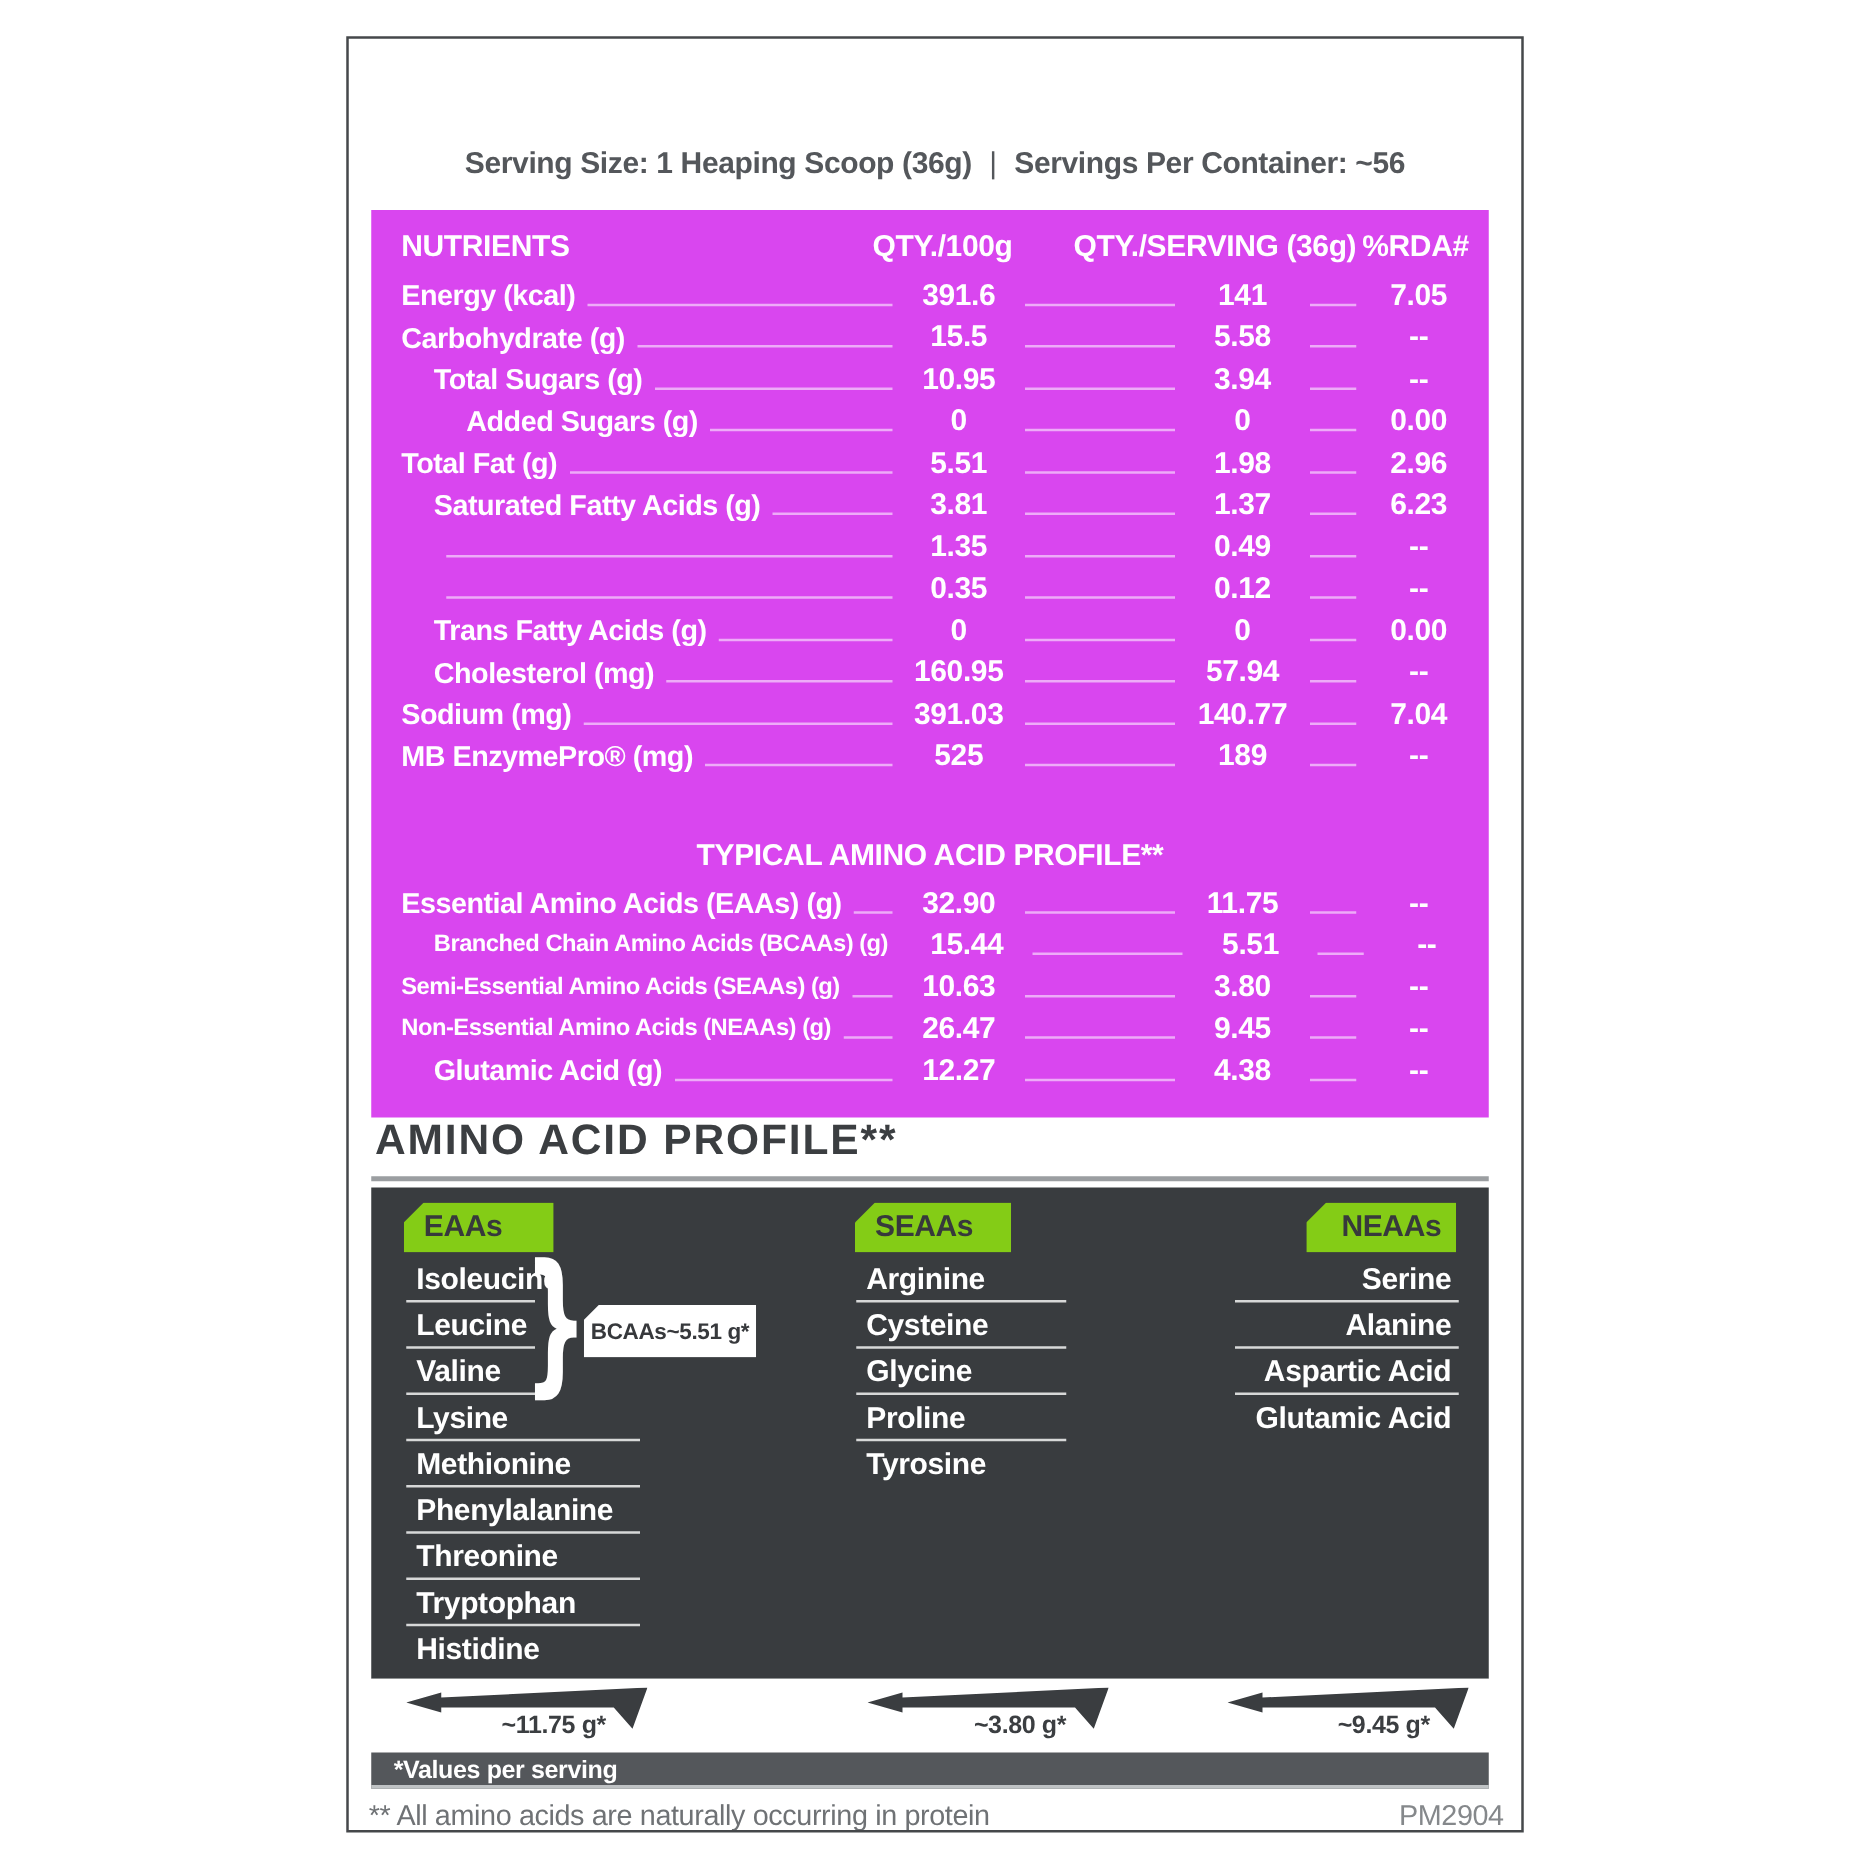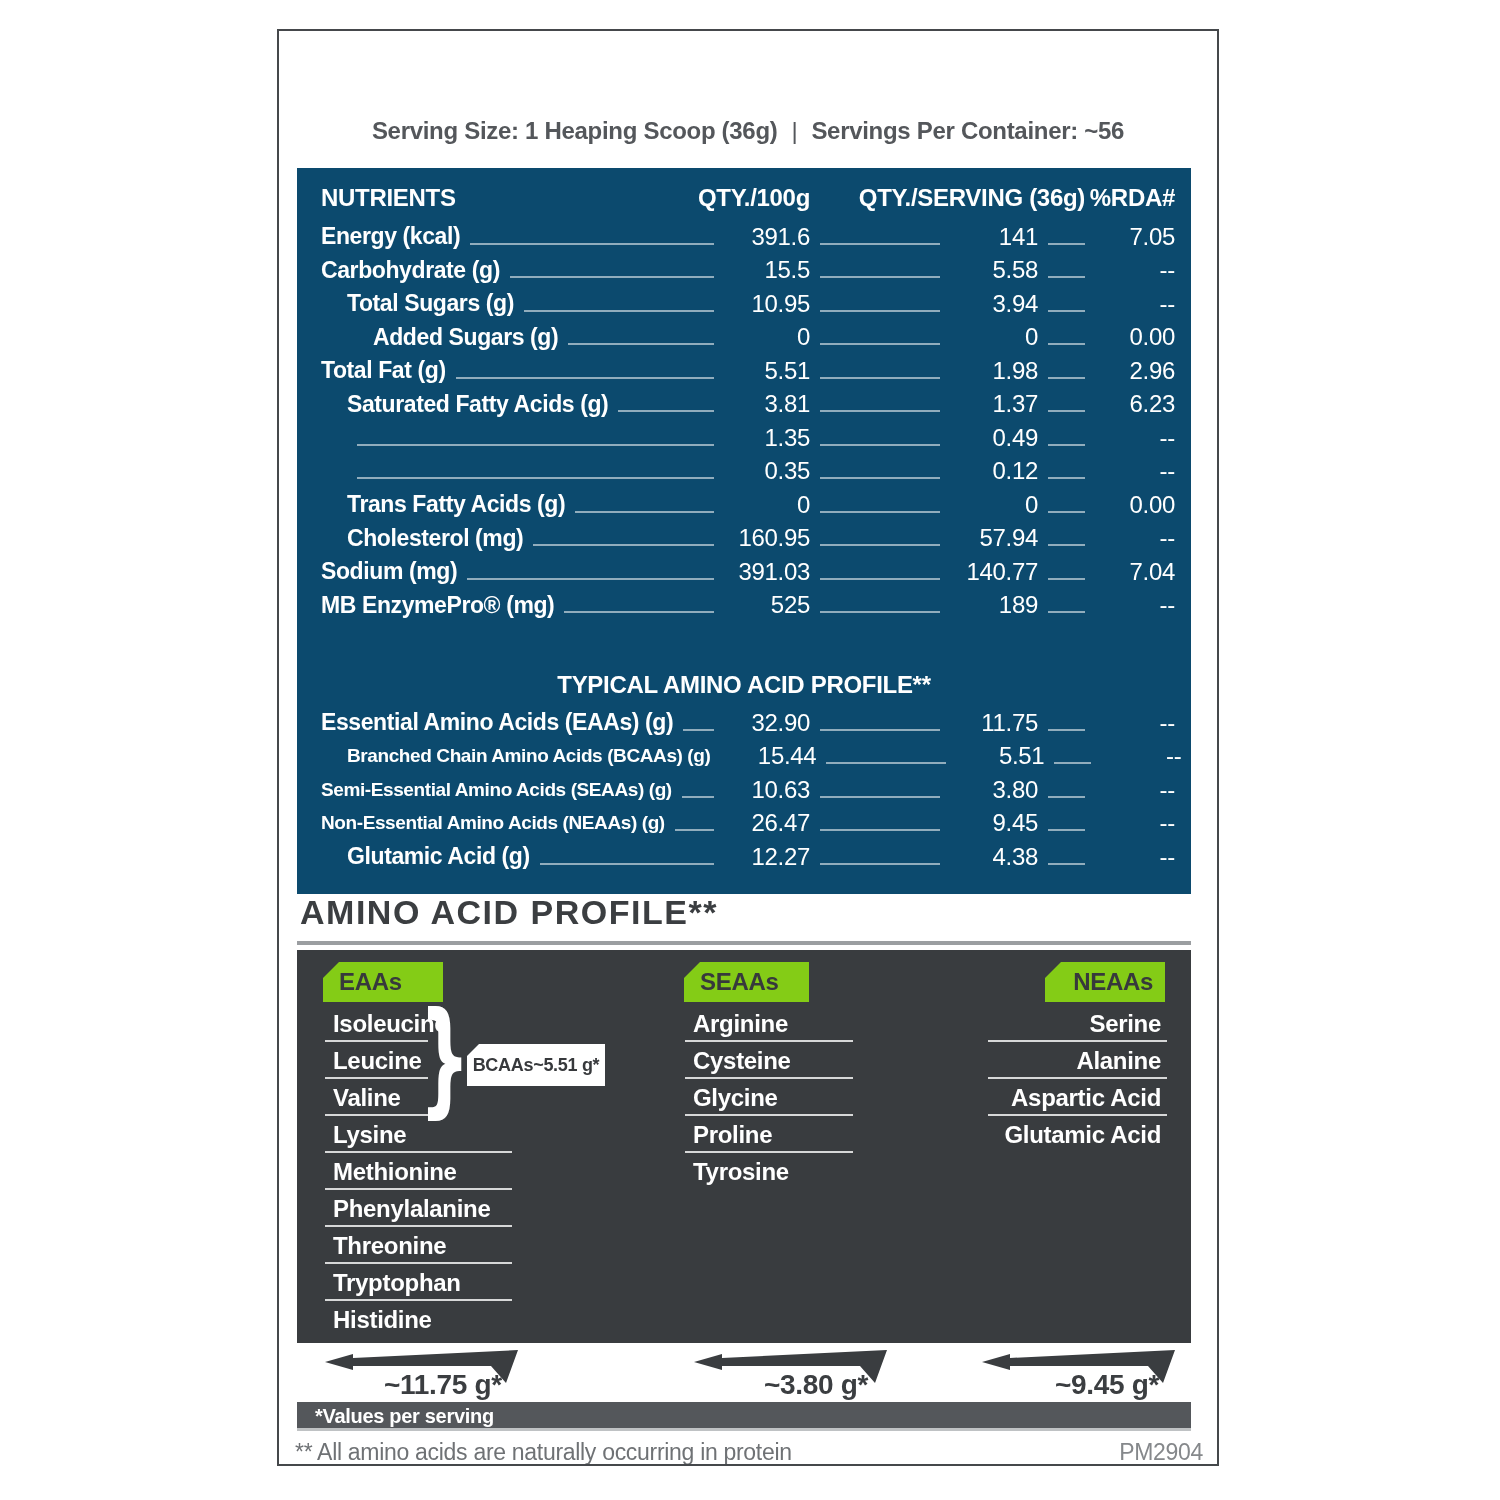--- a/index.html
+++ b/index.html
@@ -6,42 +6,42 @@
   body{width:1500px;height:1500px;position:relative;font-family:"Liberation Sans",sans-serif;-webkit-font-smoothing:antialiased;}
   .card{position:absolute;left:277px;top:29px;width:942px;height:1437px;background:#fff;border:2px solid #45484b;box-sizing:border-box;overflow:hidden;}
 
   
   .titlebar{position:absolute;left:18px;top:21px;width:894px;height:54px;background:#5c6064;color:#fff;
     text-align:center;line-height:54px;font-size:35px;font-weight:bold;letter-spacing:.5px;white-space:nowrap;}
   .serving{position:absolute;left:0;top:86px;width:100%;text-align:center;font-size:24px;font-weight:bold;color:#54575b;letter-spacing:-.3px;}
   .serving .sep{padding:0 14px;font-weight:normal;color:#54575b;}
 
   
-  .tpanel{position:absolute;left:18px;top:137px;width:894px;height:726px;background:#0c4a6e;color:#fff;}
+  .tpanel{position:absolute;left:18px;top:137px;width:894px;height:726px;background:#d946ef;color:#fff;}
   .thead span{position:absolute;top:16px;font-size:24px;font-weight:bold;letter-spacing:-.3px;white-space:nowrap;}
   .h-nutrients{left:24px;}
   .h-100{left:340px;width:173px;text-align:right;}
   .h-serv{left:540px;width:248px;text-align:right;}
   .h-rda{left:750px;width:128px;text-align:right;}
 
   .rows{position:absolute;left:0;width:100%;}
   .rows1{top:52px;}
   .subhead{position:absolute;left:0;top:488px;width:100%;height:50px;line-height:58px;text-align:center;font-size:24px;font-weight:bold;letter-spacing:-.3px;}
   .rows2{top:538px;}
 
   .nrow{height:33.5px;display:flex;align-items:center;padding:0 16px 0 24px;}
   .lt{white-space:nowrap;flex:0 0 auto;font-size:23px;font-weight:bold;letter-spacing:-.4px;}
   .tight .lt{font-size:19px;}
   .ind1 .lab-ind{width:26px;flex:0 0 26px;}
   .ind2 .lab-ind{width:52px;flex:0 0 52px;}
   .lab-ind{flex:0 0 0px;height:1px;}
   .ld{flex:1 1 14px;min-width:0;height:0;border-bottom:2px solid rgba(255,255,255,.55);margin:0 10px;position:relative;top:7px;}
   .dfix2{flex:0 0 120px;}
   .dfix3{flex:0 0 37px;}
-  .v{flex:0 0 auto;text-align:right;font-size:24px;font-weight:normal;letter-spacing:-.3px;white-space:nowrap;}
+  .v{flex:0 0 auto;text-align:center;font-size:24px;font-weight:bold;letter-spacing:-.3px;white-space:nowrap;}
   .v1{width:86px;}.v2{width:88px;}.v3{width:80px;}
 
   
   .aheading{position:absolute;left:21px;top:862px;font-size:34px;font-weight:bold;color:#3b3e41;letter-spacing:1.5px;}
   .arule{position:absolute;left:18px;top:910px;width:894px;height:4px;background:#9b9ea1;}
   .apanel{position:absolute;left:18px;top:919px;width:894px;height:393px;background:#393c3f;}
 
   .hbox{position:absolute;top:12px;height:40px;background:#84cc16;color:#37393c;font-weight:bold;font-size:24px;line-height:40px;
     box-sizing:border-box;clip-path:polygon(16px 0,100% 0,100% 100%,0 100%,0 16px);letter-spacing:-.3px;}
   .hbox-eaa{left:26px;width:120px;padding-left:16px;}
@@ -60,21 +60,21 @@
 
   .brace{position:absolute;left:122px;top:52px;height:118px;line-height:112px;color:#fff;font-size:124px;font-weight:bold;
     transform:scaleX(.58);transform-origin:left center;font-family:"DejaVu Sans",sans-serif;}
   .bcaabox{position:absolute;left:170px;top:94px;width:138px;height:42px;background:#fff;color:#37393c;font-weight:bold;
     font-size:18px;line-height:42px;text-align:center;clip-path:polygon(12px 0,100% 0,100% 100%,0 100%,0 12px);letter-spacing:-.3px;}
 
   
   .wstrip{position:absolute;left:18px;top:1312px;width:894px;height:59px;background:#fff;}
   .arrow{position:absolute;top:7px;width:193px;height:34px;}
   .a1{left:28px;}.a2{left:397px;}.a3{left:685px;}
-  .total{position:absolute;top:26px;width:240px;text-align:center;font-size:28px;font-weight:bold;color:#3b3e41;letter-spacing:-.3px;}
+  .total{position:absolute;top:26px;width:240px;text-align:center;font-size:20px;font-weight:bold;color:#3b3e41;letter-spacing:-.3px;}
   .t1{left:26px;}.t2{left:399px;}.t3{left:690px;}
 
   .gstrip{position:absolute;left:18px;top:1371px;width:894px;height:29px;background:#54575b;border-bottom:3px solid #bfc2c4;
     color:#fff;font-size:20px;font-weight:bold;line-height:29px;padding-left:18px;box-sizing:border-box;letter-spacing:-.3px;}
 
   .footnote{position:absolute;left:16px;top:1408px;font-size:23px;color:#6f7275;letter-spacing:-.3px;}
   .footcode{position:absolute;right:14px;top:1408px;font-size:23px;color:#85888b;letter-spacing:-.3px;}
 </style>
 </head>
 <body>

